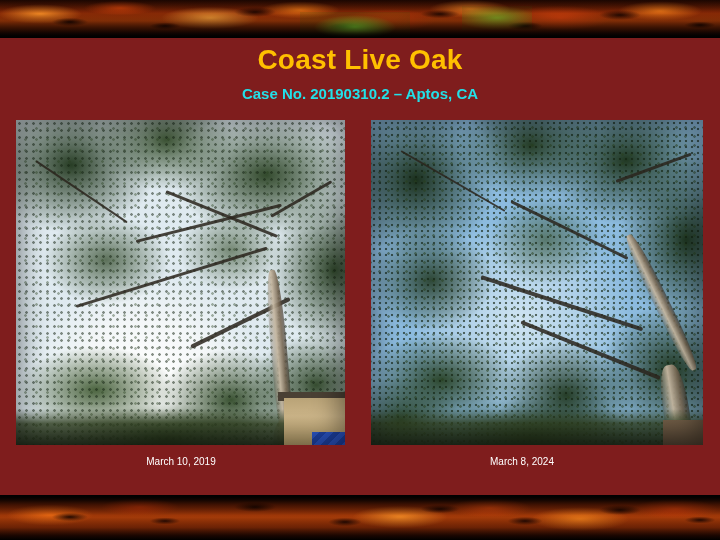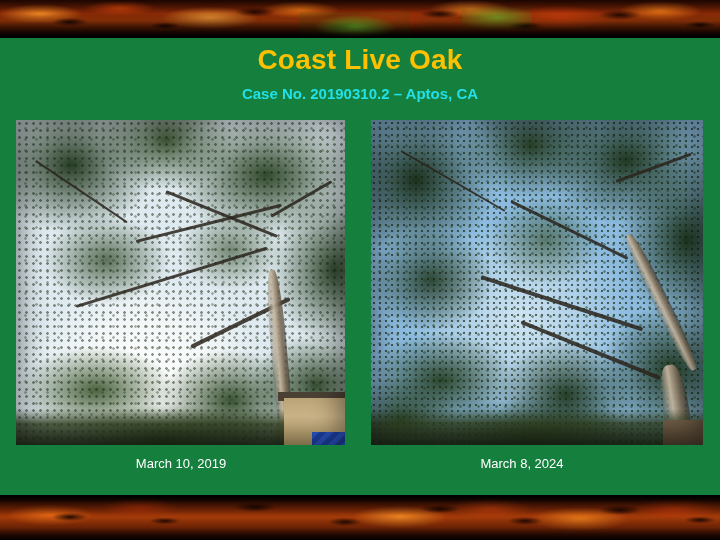--- a/index.html
+++ b/index.html
@@ -12,21 +12,21 @@
     width: 720px;
     height: 540px;
     overflow: hidden;
     font-family: "Liberation Sans", sans-serif;
     position: relative;
   }
 
   #slide {
     position: absolute;
     inset: 0;
-    background: #15803d;
+    background: #7f1d1d;
   }
 
   
   .leaf-border {
     position: absolute;
     left: 0;
     width: 720px;
     overflow: hidden;
     background: #060200;
   }
@@ -252,21 +252,21 @@
     box-shadow: inset 0 0 26px 6px rgba(0,0,0,.42);
   }
 
   
   .caption {
     position: absolute;
     top: 456px;
     width: 330px;
     text-align: center;
     color: #ffffff;
-    font-size: 13px;
+    font-size: 10px;
   }
   .caption.left  { left: 16px; }
   .caption.right { left: 357px; }
 </style>
 </head>
 <body>
 
 <div id="slide">
 
   <div class="leaf-border top">

